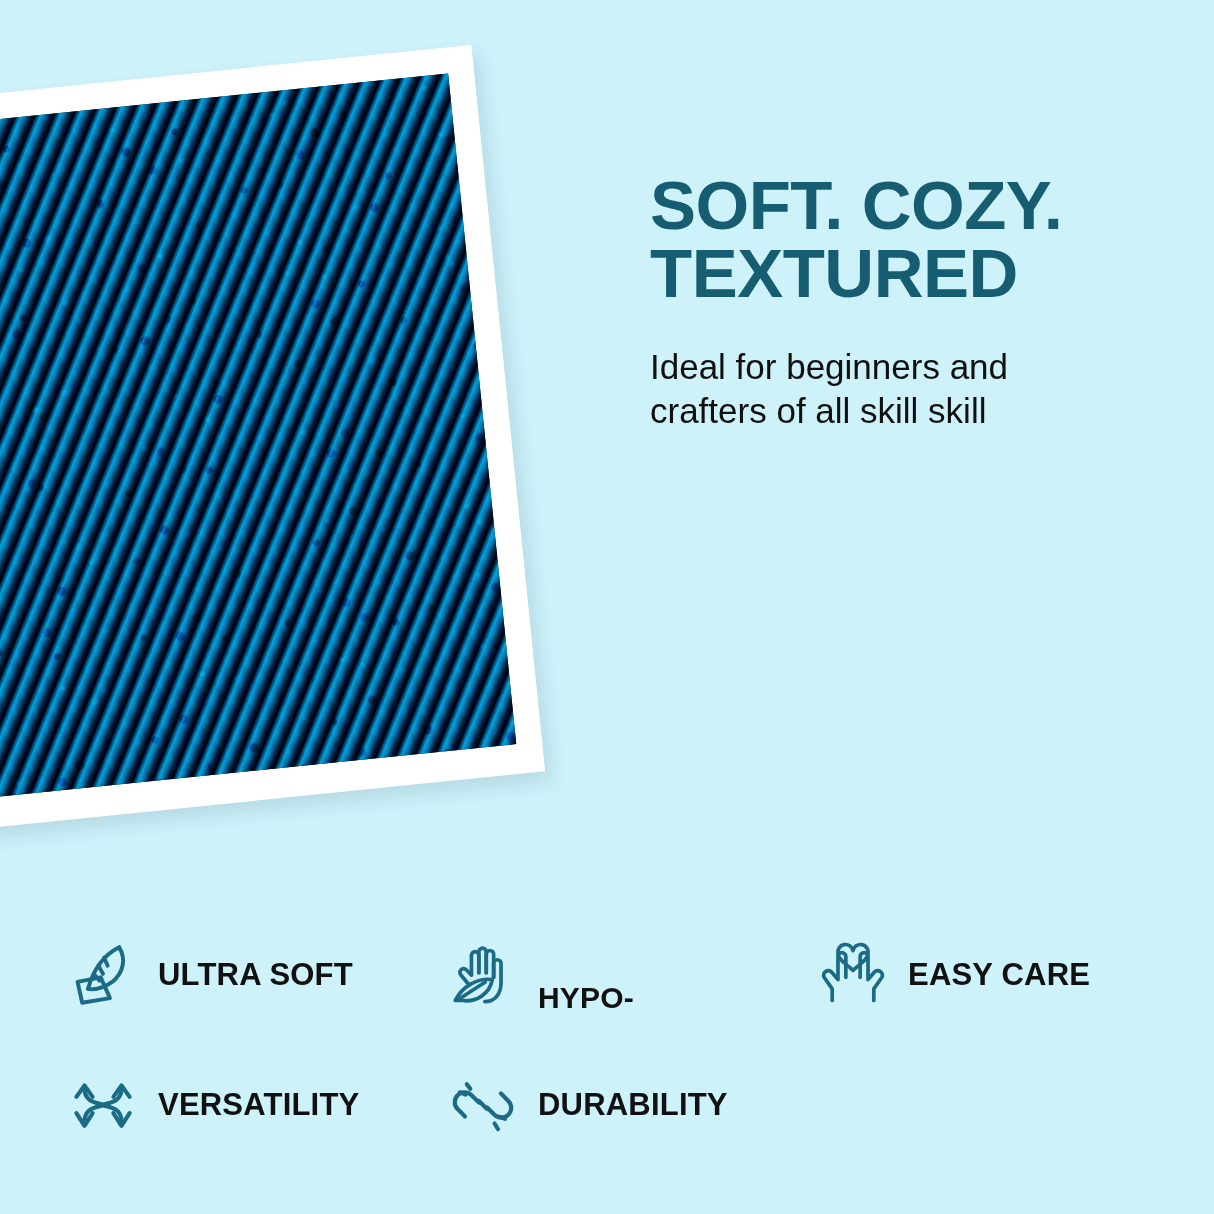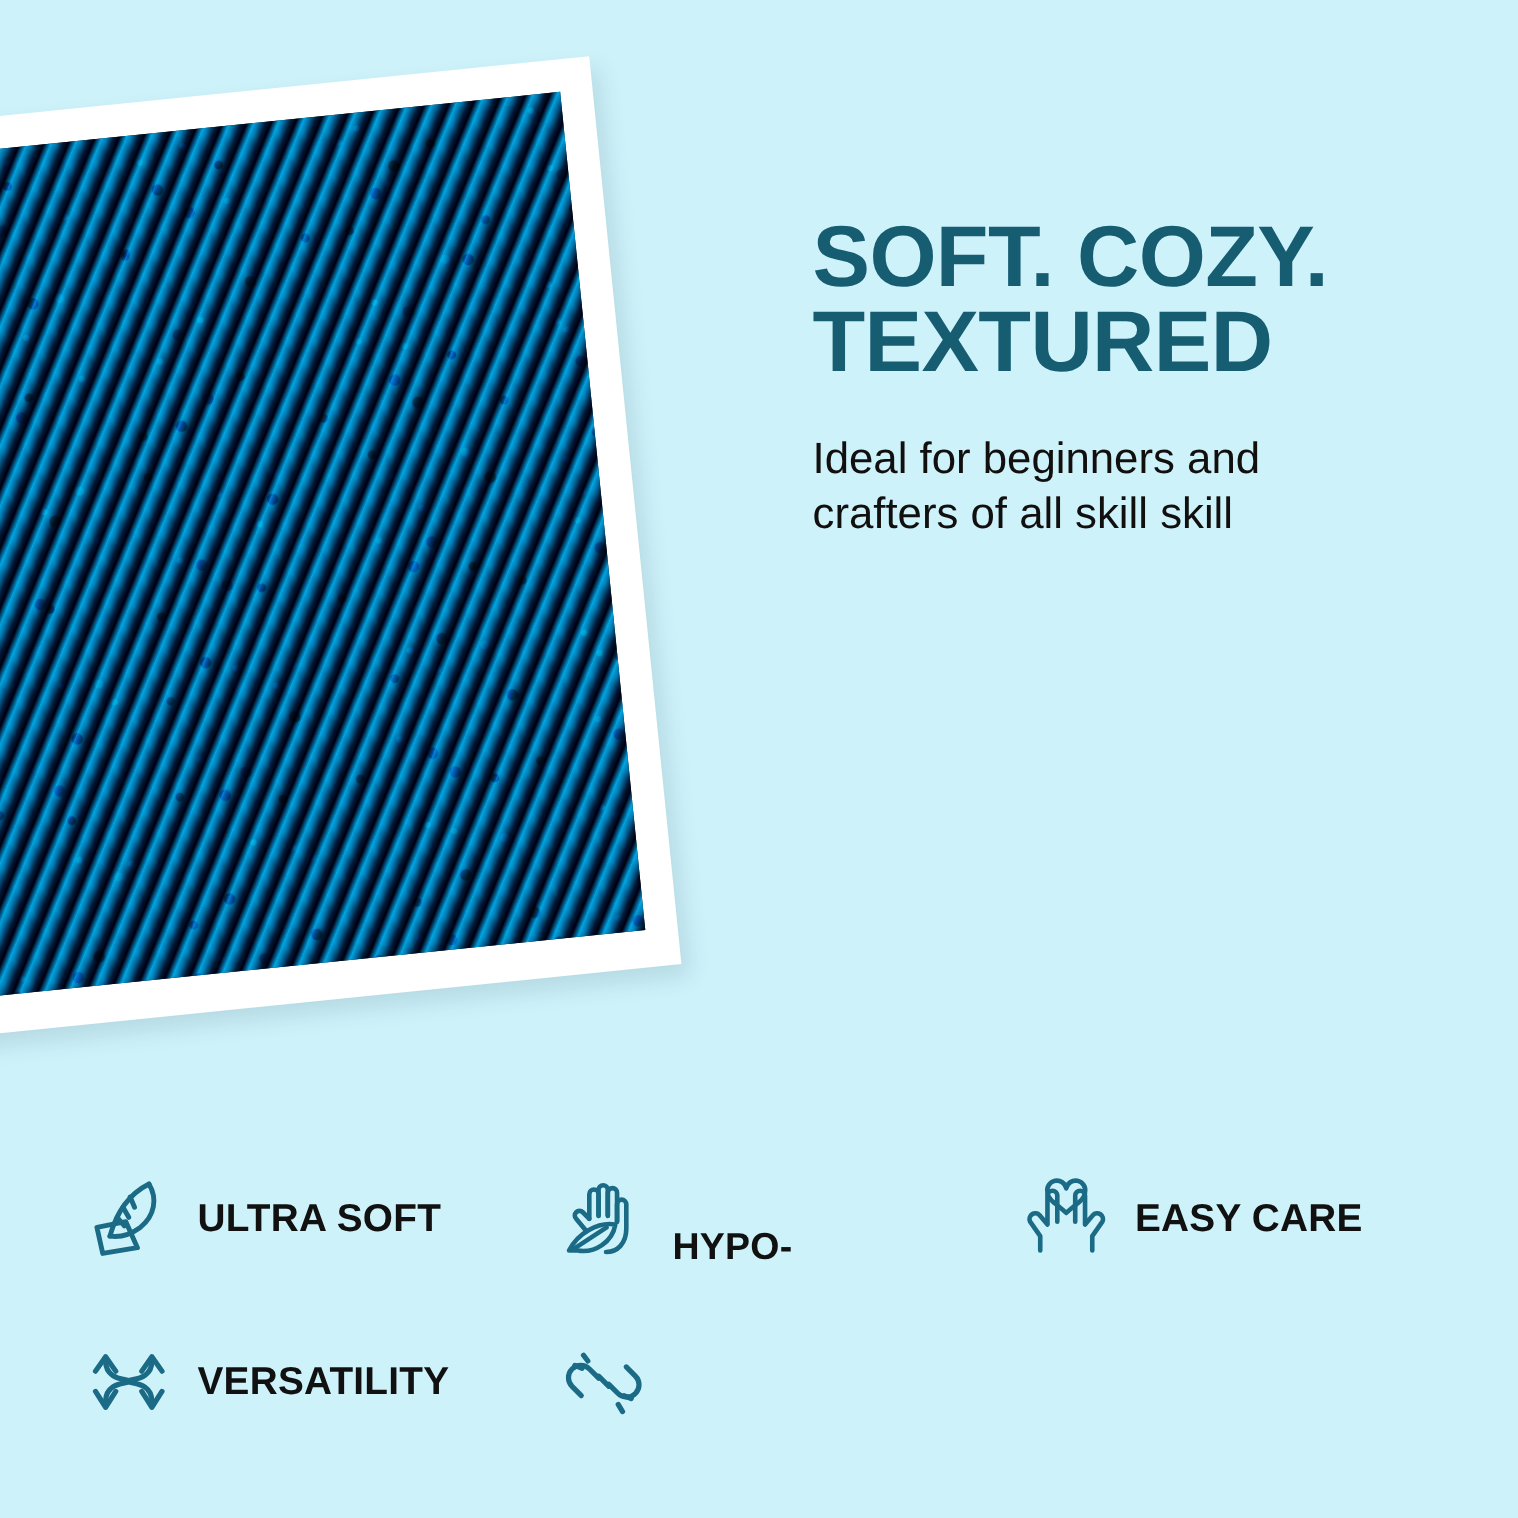--- a/index.html
+++ b/index.html
@@ -250,15 +250,16 @@
       <svg viewBox="0 0 64 64" fill="none" stroke="#1b6b86" stroke-width="3.6" stroke-linecap="round" stroke-linejoin="round">
         <path d="M36 14 L45 14 a8.5 8.5 0 0 1 0 17 L36 31" transform="rotate(45 32 32)"></path>
         <path d="M28 33 L19 33 a8.5 8.5 0 0 0 0 17 L28 50" transform="rotate(45 32 32)"></path>
         <path d="M27 32 L37 32" transform="rotate(45 32 32)"></path>
         <path d="M18 14 L21 18"></path>
         <path d="M12 21 L17 23"></path>
         <path d="M46 42 L51 44"></path>
         <path d="M42 48 L45 53"></path>
       </svg>
     </span>
+    <span class="feature-label">DURABILITY</span>
   </div>
 
 </div>
 
 </body></html>

